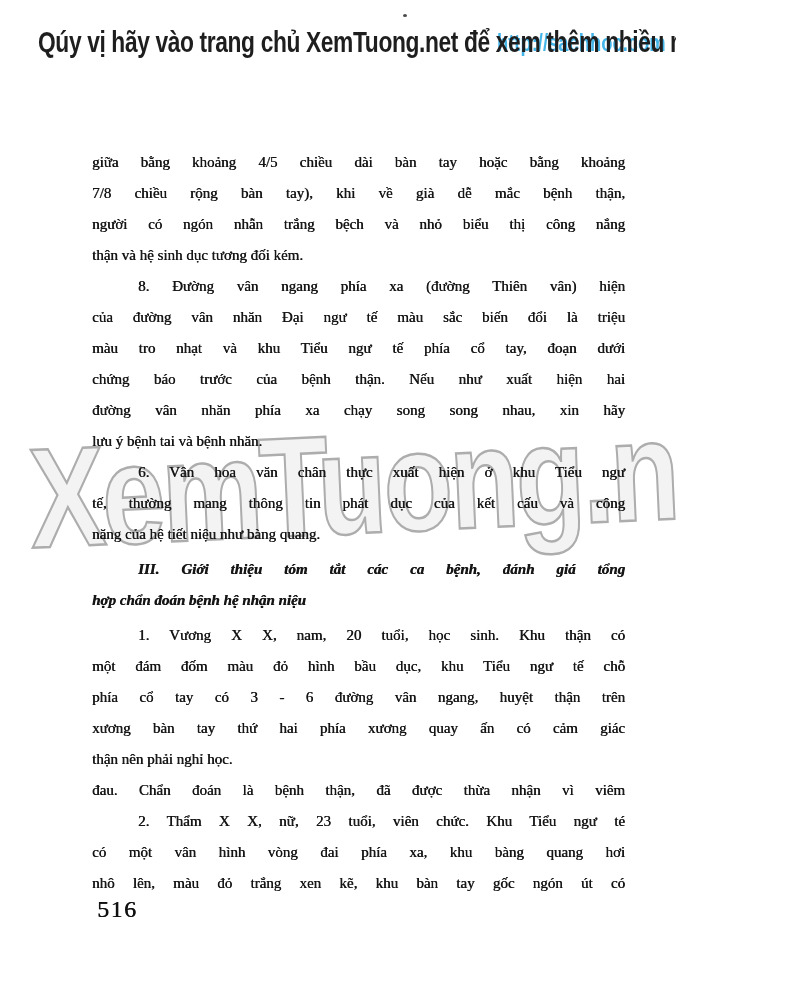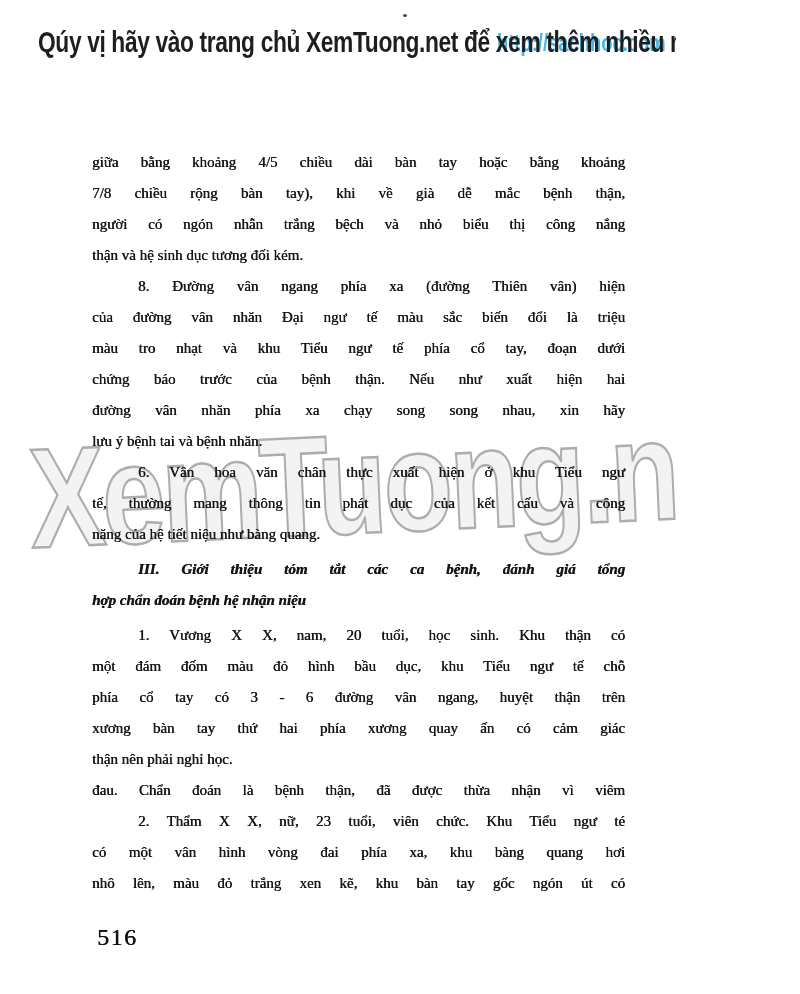--- a/index.html
+++ b/index.html
@@ -39,21 +39,21 @@
     font-size:15px;line-height:31px;color:#161616;
     text-shadow:0.4px 0 0 currentColor;
   }
   .para{margin:0;}
   .para.heading{margin:4px 0;font-weight:bold;font-style:italic;}
   .line{text-align:justify;text-align-last:justify;}
   .line.last{text-align-last:left;}
   .line.indent{padding-left:46px;}
 
   .pagenum{
-    position:absolute;left:97px;top:924px;z-index:2;
+    position:absolute;left:97px;top:896px;z-index:2;
     font-size:24px;color:#111;letter-spacing:1.5px;
     text-shadow:0.4px 0 0 currentColor;
   }
 
   
   .mark{
     position:absolute;left:774px;top:381px;width:8px;height:9px;z-index:2;background:#1d1d1d;
     clip-path:polygon(100% 0,100% 100%,0 100%,45% 55%,45% 0);
     transform:rotate(8deg);
   }

